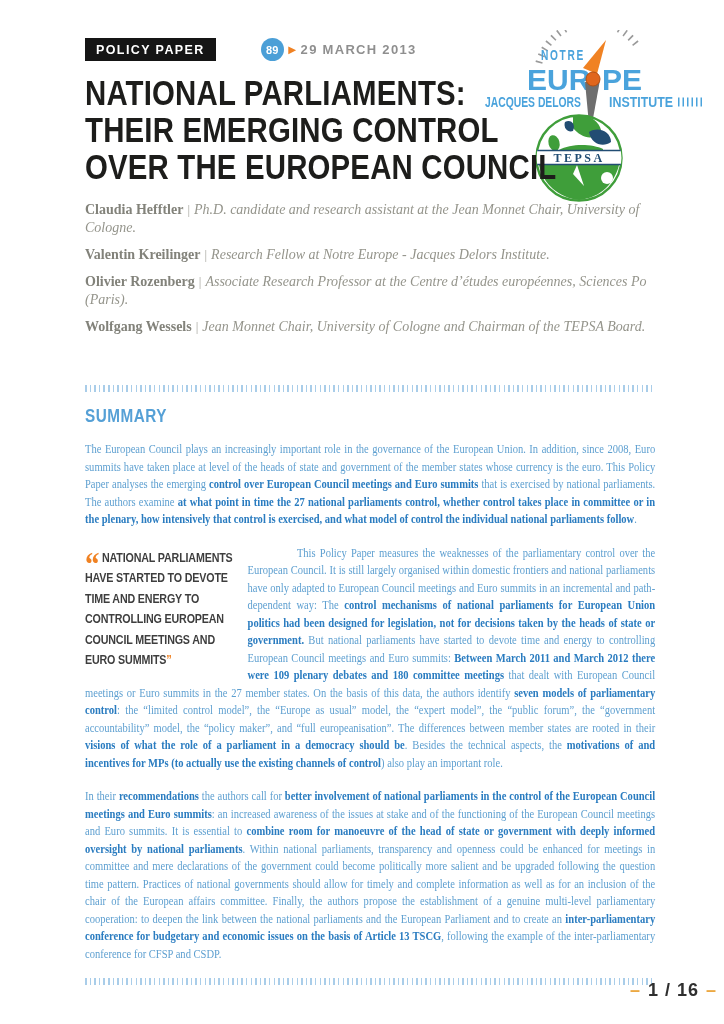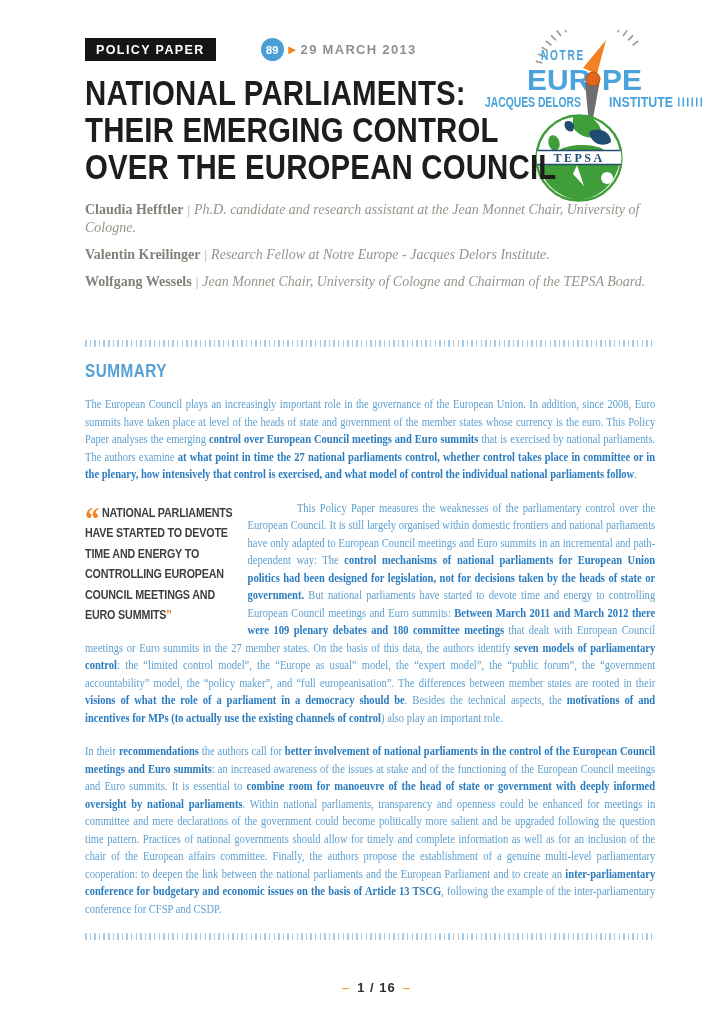--- a/index.html
+++ b/index.html
@@ -76,22 +76,22 @@
     font-size:34px; line-height:0; vertical-align:-13px; margin-right:3px;
   }
   .qtext {
     font-weight:700; font-size:12.6px; line-height:20.5px; color:#3e3e3e;
     letter-spacing:-0.2px;
   }
   .qclose { color:#f08223; font-weight:700; font-size:13px; }
 
   
   .footer {
-    position:absolute; left:0; top:980px; width:100%; text-align:center;
-    font-size:13px; font-weight:700; letter-spacing:1px;padding-left:29px;
+    position:absolute; left:0; top:980px; width:100%; text-align:right;
+    font-size:18px; font-weight:700; letter-spacing:1px;padding-left:29px;
   }
   .fdash { color:#eca842; margin:0 7px; }
   .fpage { color:#2f2f2f; }
 </style>
 </head>
 <body>
 
 <div class="page">
 
   <svg class="logo1" width="240" height="122" viewBox="0 0 240 122">
@@ -146,20 +146,23 @@
     </div>
 
     <div class="authors">
       <div class="author-row">
         <span class="author-name">Claudia Hefftler</span><span class="author-sep">|</span><span class="author-desc">Ph.D. candidate and research assistant at the Jean Monnet Chair, University of Cologne.</span>
       </div>
       <div class="author-row">
         <span class="author-name">Valentin Kreilinger</span><span class="author-sep">|</span><span class="author-desc">Research Fellow at Notre Europe - Jacques Delors Institute.</span>
       </div>
       <div class="author-row">
+        <span class="author-name">Olivier Rozenberg</span><span class="author-sep">|</span><span class="author-desc">Associate Research Professor at the Centre d’études européennes, Sciences Po (Paris).</span>
+      </div>
+      <div class="author-row">
         <span class="author-name">Wolfgang Wessels</span><span class="author-sep">|</span><span class="author-desc">Jean Monnet Chair, University of Cologne and Chairman of the TEPSA Board.</span>
       </div>
     </div>
 
     <div class="sep sep-top"></div>
 
     <div class="summary-h">SUMMARY</div>
 
     <div class="body-par"><span>The European Council plays an increasingly important role in the governance of the European Union. In addition, since 2008, Euro summits have taken place at level of the heads of state and government of the member states whose currency is the euro. This Policy Paper analyses the emerging </span><span class="bseg">control over European Council meetings and Euro summits</span><span> that is exercised by national parliaments. The authors examine </span><span class="bseg">at what point in time the 27 national parliaments control, whether control takes place in committee or in the plenary, how intensively that control is exercised, and what model of control the individual national parliaments follow</span><span>.</span></div>
 

